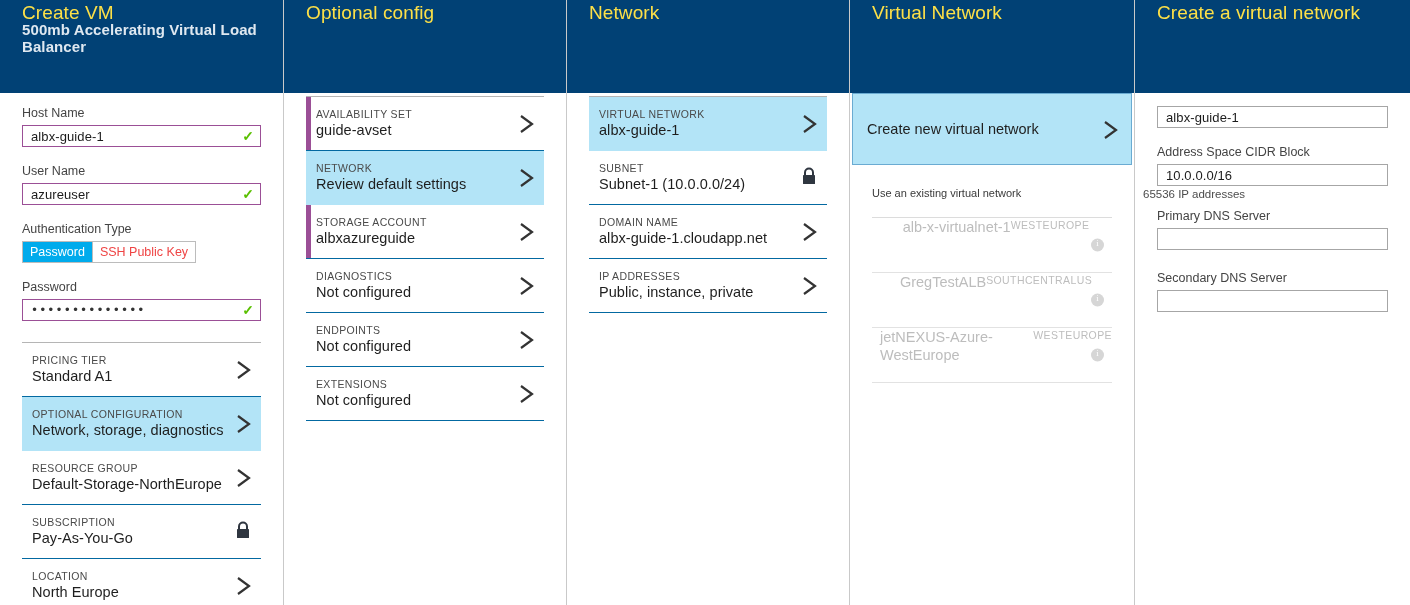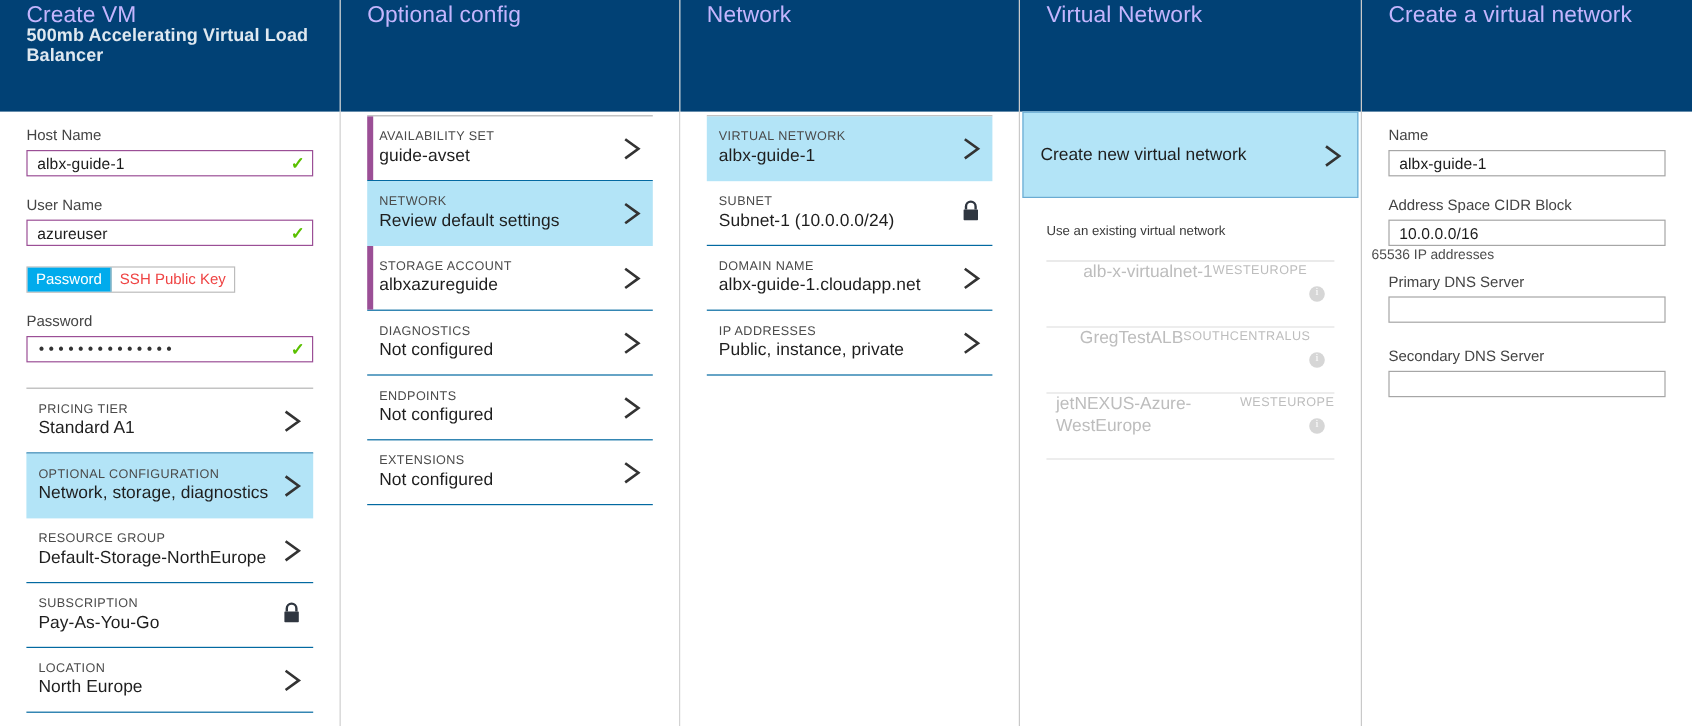--- a/index.html
+++ b/index.html
@@ -10,21 +10,21 @@
     overflow: hidden;
   }
   .blades { display: flex; width: 1410px; height: 605px; }
 
   .blade { position: relative; height: 605px; background: #ffffff;
            border-right: 1px solid #c9c9c9; flex: 0 0 auto; }
   .blade.last { border-right: none; }
 
   .blade-header { height: 93px; background: #014175; position: relative; }
   .blade-title { position: absolute; left: 22px; top: 0px;
-                 color: #c4b5fd; font-size: 19px; font-weight: 400;
+                 color: #fde047; font-size: 19px; font-weight: 400;
                  letter-spacing: .1px; line-height: 26px; }
   .blade-sub { position: absolute; left: 22px; top: 21px;
                color: #dfe8f0; font-size: 15px; font-weight: 700;
                letter-spacing: .1px; }
 
   .blade-body { position: relative; }
 
   
   .field { margin: 0 22px; }
   .field-label { font-size: 12.5px; color: #444; line-height: 15px;
@@ -109,20 +109,21 @@
 
       <div class="field" style="margin-top:17px">
         <div class="field-label">User Name</div>
         <div class="field-input valid">
           <span class="val">azureuser</span>
           <span class="check">✓</span>
         </div>
       </div>
 
       <div class="field" style="margin-top:17px">
+        <div class="field-label">Authentication Type</div>
         <div class="seg">
           <div class="on">Password</div>
           <div>SSH Public Key</div>
         </div>
       </div>
 
       <div class="field" style="margin-top:17px">
         <div class="field-label">Password</div>
         <div class="field-input valid">
           <span class="val pw">••••••••••••••</span>
@@ -379,21 +380,20 @@
     </div>
   </div>
 
   <div class="blade last" style="width:275px">
     <div class="blade-header">
       <div class="blade-title">Create a virtual network</div>
     </div>
     <div class="blade-body">
 
       <div class="field" style="margin-top:13px">
-        <div class="field-label">Name</div>
         <div class="field-input">
           <span class="val">albx-guide-1</span>
         </div>
       </div>
 
       <div class="field" style="margin-top:17px">
         <div class="field-label">Address Space CIDR Block</div>
         <div class="field-input">
           <span class="val">10.0.0.0/16</span>
         </div>

